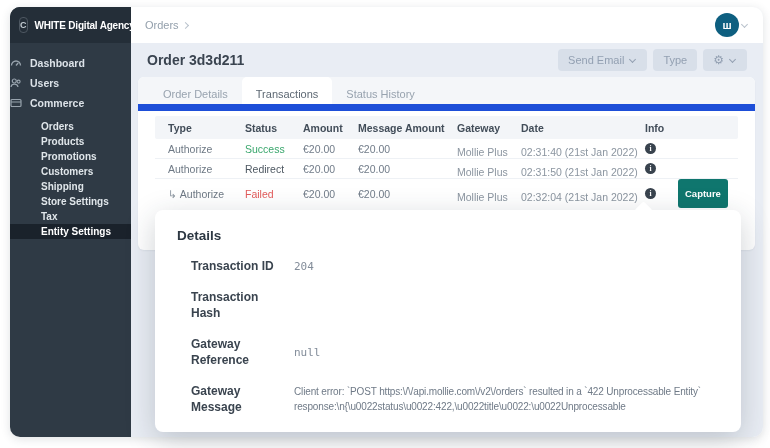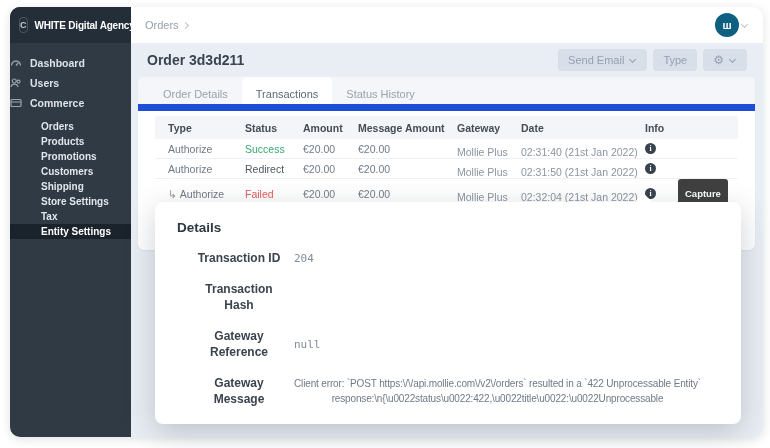--- a/index.html
+++ b/index.html
@@ -57,31 +57,31 @@
   .tgrid { display:grid; grid-template-columns:77px 58px 55px 99px 64px 124px 1fr; align-items:center; padding-left:13px; }
   .thead { background:#f3f5f8; height:23px; font-size:10.5px; font-weight:bold; color:#424d59; border-radius:2px; }
   .trow { height:20px; font-size:10.5px; color:#717c89; border-bottom:1px solid #eef1f5; }
   .trow:last-child { border-bottom:none; }
   .cell-type { color:#6e7985; }
   .cell-gateway, .cell-date { color:#8b95a0;margin-top:7px; }
   .info-cell { display:flex; align-items:center; }
   .info-icon { width:11px; height:11px; border-radius:50%; background:#39434e; color:#fff; font-size:7.5px;
                font-weight:bold; display:flex; align-items:center; justify-content:center; cursor:pointer;
                font-family:"Liberation Serif", serif; }
-  .capture-btn { margin-left:22px; background:#404040; color:#fff; border:none; border-radius:3px;
+  .capture-btn { margin-left:22px; background:#0f766e; color:#fff; border:none; border-radius:3px;
                  font-size:9.5px; font-weight:bold; font-family:inherit; padding:9px 7px; cursor:pointer; }
   .child-arrow { margin-right:3px; color:#8b95a0; }
 
   
-  .popover { position:absolute; left:155px; top:202px; width:586px; height:222px; background:#fff;
+  .popover { position:absolute; left:155px; top:210px; width:586px; height:222px; background:#fff;
              border-radius:8px; box-shadow:0 8px 30px rgba(30,45,60,.22); padding:18px 22px; z-index:5; }
   .caret { position:absolute; top:-6px; left:482px; width:13px; height:13px; background:#fff;
            transform:rotate(45deg); border-radius:2px; }
   .pop-title { font-size:13.5px; font-weight:bold; color:#2d3843; margin-bottom:15px; }
-  .drows { margin-left:14px;text-align:center; }
+  .drows { margin-left:14px; }
   .drow { display:flex; align-items:center; margin-bottom:15px; }
   .dlabel { width:96px; flex-shrink:0; font-size:12px; font-weight:bold; color:#3a444f; line-height:16px; }
   .dvalue { margin-left:7px; font-family:"DejaVu Sans Mono", monospace; font-size:11px; color:#828c99; }
   .dmsg { margin-left:7px; font-size:10px; letter-spacing:-.15px; color:#6f7a87; line-height:15px; white-space:nowrap; }
 </style>
 </head>
 <body>
 
 <div class="window">
 

